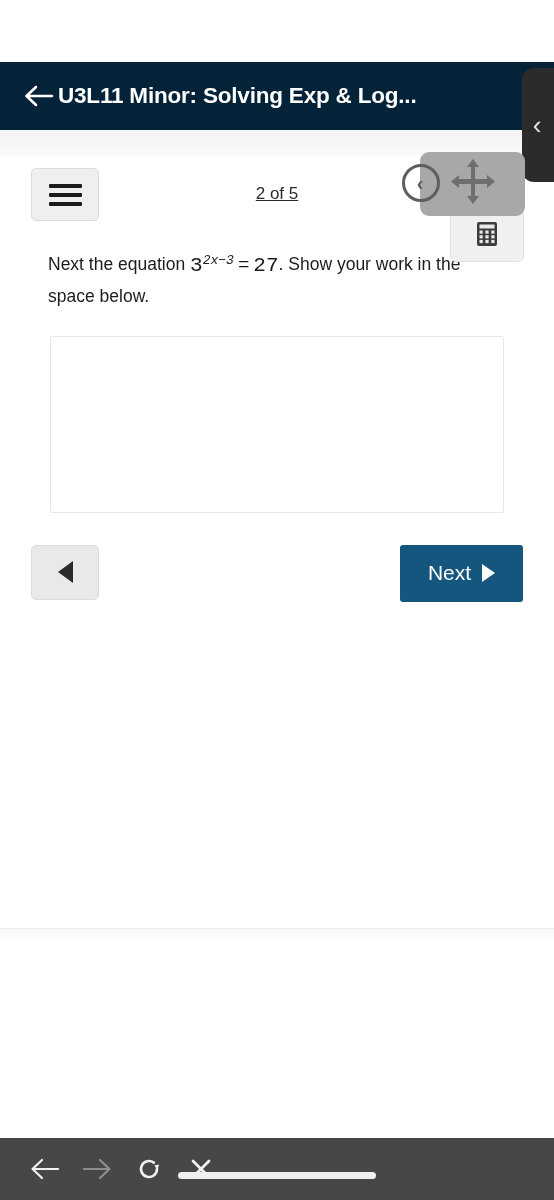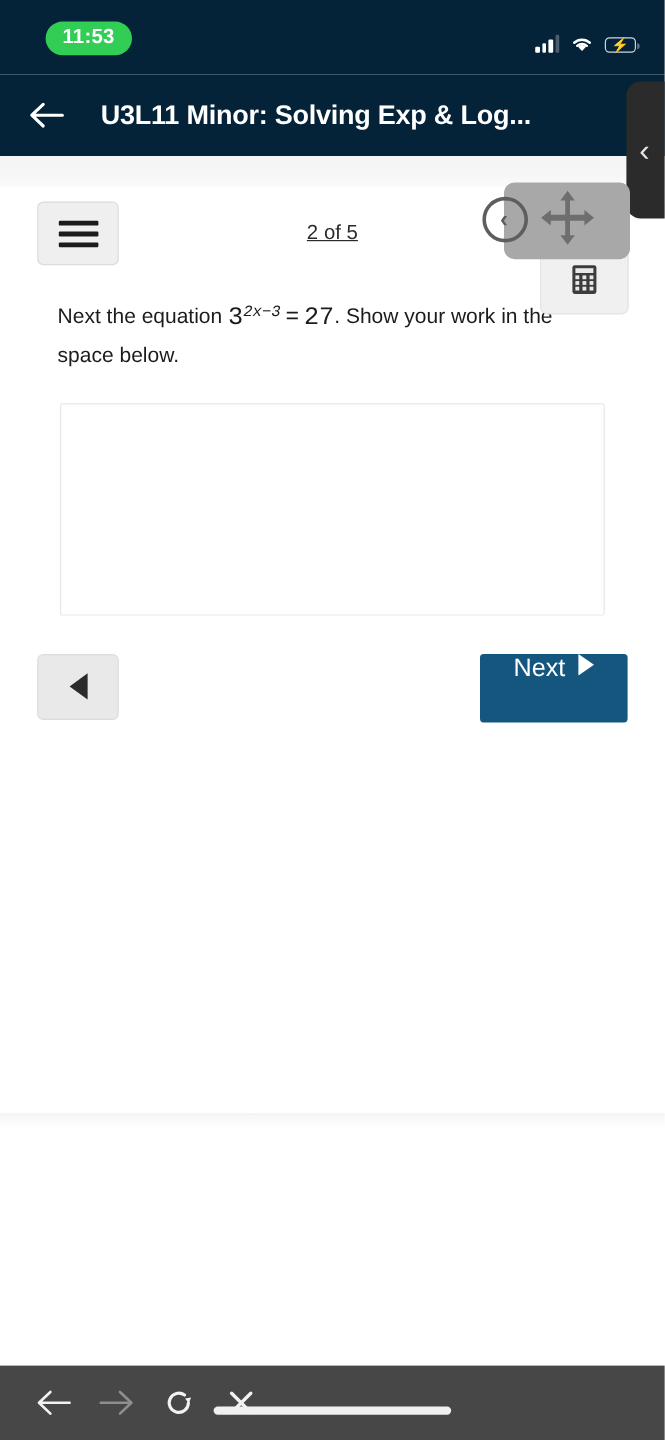--- a/index.html
+++ b/index.html
@@ -49,21 +49,21 @@
   }
 
   
   .appbar {
     position: absolute; left: 0; top: 62px; width: 554px; height: 68px;
     background: #042338; display: flex; align-items: center; padding-left: 22px;
   }
   .back-arrow { width: 34px; height: 30px; flex: 0 0 auto; }
   .appbar-title {
     color: #ffffff; font-size: 22.5px; font-weight: 700;
-    margin-left: 28px; letter-spacing: -0.2px; white-space: nowrap;
+    margin-left: 2px; letter-spacing: -0.2px; white-space: nowrap;
   }
 
   
   .sub-band {
     position: absolute; left: 0; top: 130px; width: 554px; height: 26px;
     background: linear-gradient(180deg,#f4f4f5 0%,#f6f6f7 60%,#fbfbfb 100%);
   }
 
   
   .edge-handle {
@@ -135,21 +135,21 @@
     display: flex; align-items: center; justify-content: center;
   }
   .tri-left {
     width: 0; height: 0; border-top: 11px solid transparent;
     border-bottom: 11px solid transparent; border-right: 15px solid #2b2b2b;
   }
   .btn-next {
     position: absolute; right: 31px; top: 12px;
     width: 123px; height: 57px; background: #15567f;
     border: none; border-radius: 3px; color: #ffffff;
-    display: flex; justify-content: center; gap: 11px;
+    display: flex; align-items: center; justify-content: center; gap: 11px;
     font-size: 21px; font-family: "Liberation Sans", sans-serif;
   }
   .tri-right {
     width: 0; height: 0; border-top: 9px solid transparent;
     border-bottom: 9px solid transparent; border-left: 13px solid #ffffff;
   }
 
   
   .page-divider {
     position: absolute; left: 0; top: 928px; width: 554px; height: 1px;
@@ -169,42 +169,20 @@
   .urlline {
     position: absolute; left: 178px; bottom: 21px;
     width: 198px; height: 7px; background: #f0f0f0; border-radius: 4px;
   }
 </style>
 </head>
 <body>
 
 <div class="screen">
 
-  <div class="statusbar">
-    <div class="time-pill">11:53</div>
-    <div class="status-icons">
-      <span class="sig">
-          <i></i>
-          <i></i>
-          <i></i>
-          <i></i>
-        </span>
-      <span class="wifi">
-        <svg width="20" height="15" viewBox="0 0 20 15">
-          <path d="M10 13.6 L6.6 9.9 a5 5 0 0 1 6.8 0 Z" fill="#ffffff"></path>
-          <path d="M3.5 6.6 a9.6 9.6 0 0 1 13 0" stroke="#ffffff" stroke-width="2.1" fill="none" stroke-linecap="round"></path>
-          <path d="M6 9.2 a6 6 0 0 1 8 0" stroke="#ffffff" stroke-width="2" fill="none" stroke-linecap="round"></path>
-        </svg>
-      </span>
-      <span class="batt">
-        <span class="fill"></span>
-        <span class="bolt">⚡</span>
-      </span>
-    </div>
-  </div>
 
   <div class="appbar">
     <span class="back-arrow">
       <svg width="34" height="30" viewBox="0 0 34 30">
         <path d="M30 15 H5 M14 6 L4.5 15 L14 24" stroke="#ffffff" stroke-width="2.6" fill="none" stroke-linecap="round" stroke-linejoin="round"></path>
       </svg>
     </span>
     <span class="appbar-title">U3L11 Minor: Solving Exp &amp; Log...</span>
   </div>
 

